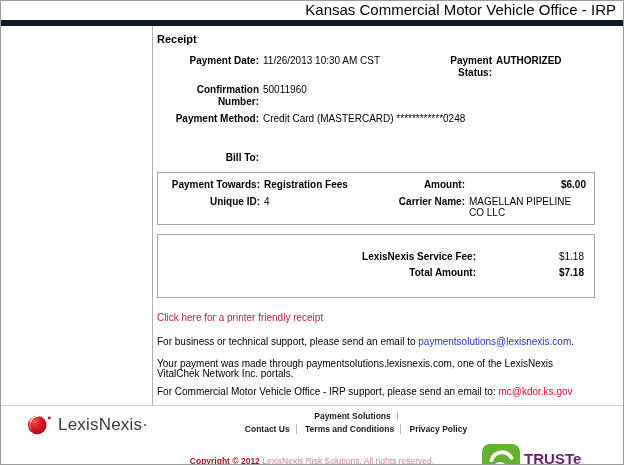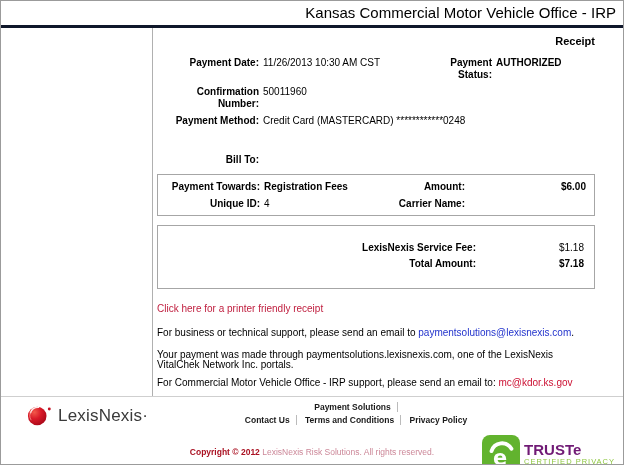--- a/index.html
+++ b/index.html
@@ -1,29 +1,29 @@
 <!DOCTYPE html>
 <html><head>
 <meta charset="utf-8">
 <style>
   * { margin:0; padding:0; box-sizing:border-box; }
   html,body { background:#fff; }
   body { font-family:"Liberation Sans", sans-serif; width:624px; height:465px; }
   .page { width:624px; height:465px; border:1px solid #9b9b9b; background:#fff; display:flex; flex-direction:column; overflow:hidden; }
 
   
-  .header { height:32px; border-bottom:3px solid #0f172a; display:flex; align-items:center; justify-content:flex-end; padding:0 7px 2px 0; }
+  .header { height:32px; border-bottom:6px solid #0f172a; display:flex; align-items:center; justify-content:flex-end; padding:0 7px 2px 0; }
   .header .title { font-size:15px; color:#000; letter-spacing:0; }
 
   
   .main { flex:1; display:flex; }
   .left-col { width:152px; border-right:1px solid #b0b0b0; }
   .content { flex:1; padding:5px 28px 0 4px; font-size:10px; color:#000; }
 
-  .receipt-heading { text-align:right; font-weight:bold; font-size:11px; margin:2px 0 10px 0; }
+  .receipt-heading { text-align:left; font-weight:bold; font-size:11px; margin:2px 0 10px 0; }
 
   .detail-row { display:flex; margin-bottom:5px; line-height:12px; }
   .dlabel { width:102px; text-align:right; font-weight:bold; flex:0 0 102px; }
   .dvalue { margin-left:4px; }
   .dvalue.w { flex:0 0 155px; }
   .dlabel2 { width:74px; text-align:right; font-weight:bold; flex:0 0 74px; }
   .bold { font-weight:bold; }
   .billto-row { margin-top:27px; margin-bottom:8px; }
 
   .box { border:1px solid #a6a6a6; width:100%; margin-bottom:9px; background:#fff; }
@@ -96,20 +96,21 @@
       </div>
 
       <div class="box payment-box">
         <span class="r">Payment Towards:</span>
         <span class="bold">Registration Fees</span>
         <span class="r">Amount:</span>
         <span class="amt">$6.00</span>
         <span class="r">Unique ID:</span>
         <span>4</span>
         <span class="r">Carrier Name:</span>
+        <span>MAGELLAN PIPELINE CO LLC</span>
       </div>
 
       <div class="box totals-box">
         <div class="totals-row">
           <span class="tlabel">LexisNexis Service Fee:</span>
           <span class="tvalue">$1.18</span>
         </div>
         <div class="totals-row">
           <span class="tlabel">Total Amount:</span>
           <span class="tvalue bold">$7.18</span>

